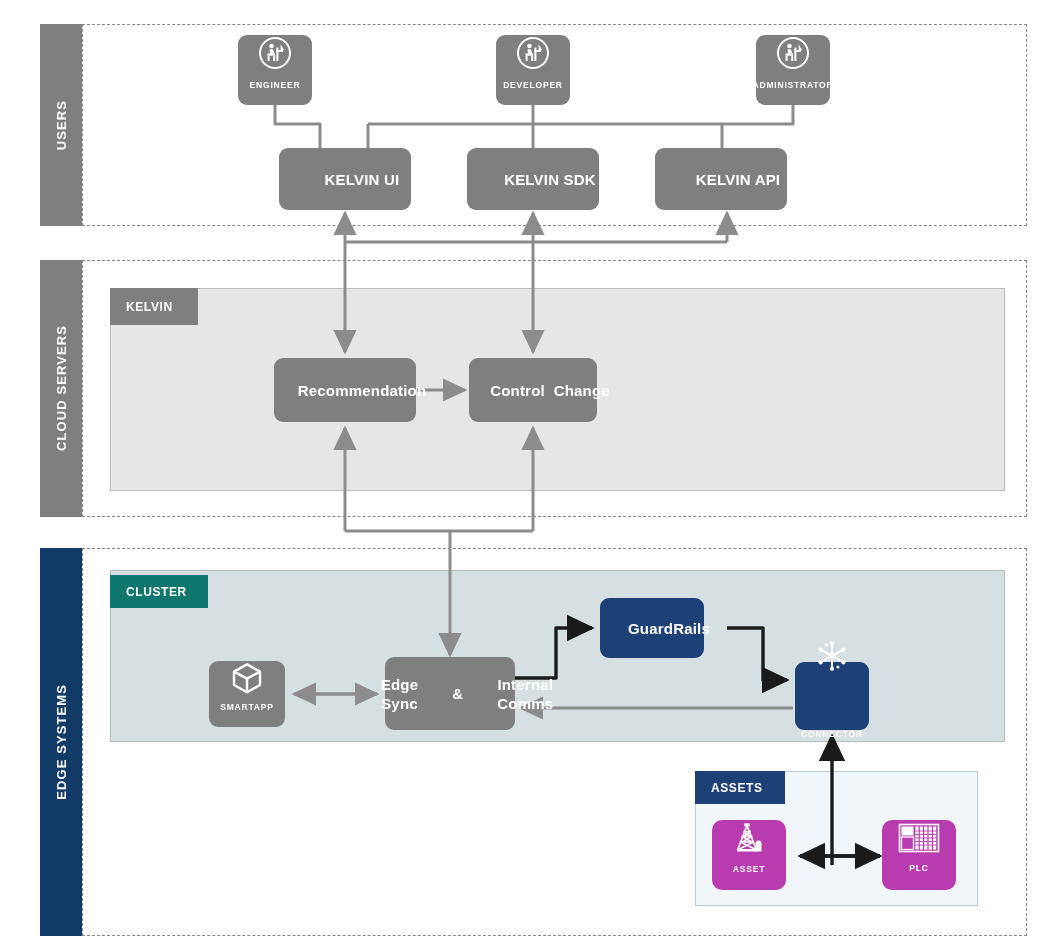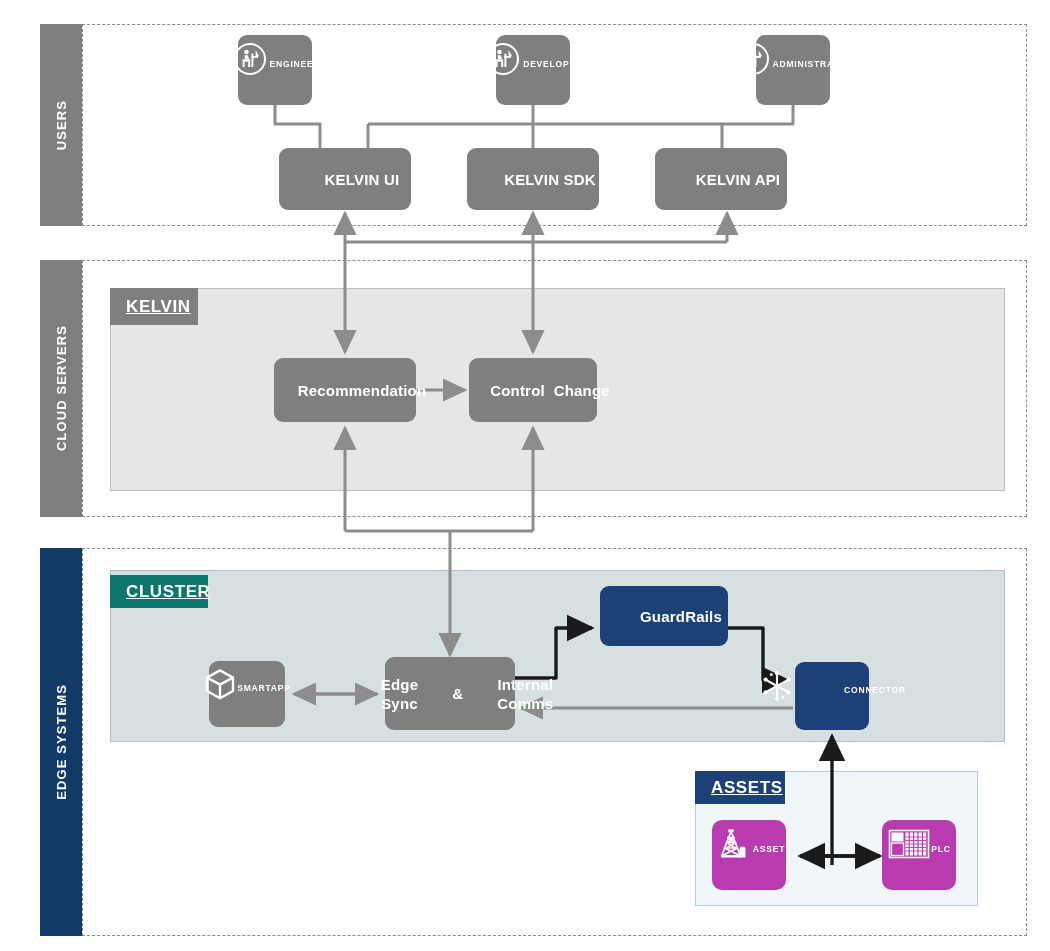--- a/index.html
+++ b/index.html
@@ -10,32 +10,32 @@
   .lane-frame{position:absolute;border:1.5px dashed #8a8a8a;box-sizing:border-box;}
   .lane-bar{position:absolute;display:flex;align-items:center;justify-content:center;box-sizing:border-box;}
   .lane-bar span{
     writing-mode:vertical-rl;transform:rotate(180deg);
     font-weight:bold;font-size:13px;letter-spacing:1.1px;color:#ffffff;white-space:nowrap;
   }
   .lane-grey{background:#7f7f7f;}
   .lane-navy{background:#123a67;}
   .group-body{position:absolute;box-sizing:border-box;}
   .group-tab{position:absolute;display:flex;align-items:center;box-sizing:border-box;}
-  .group-tab span{font-weight:bold;font-size:17px;letter-spacing:0.6px;color:#fff;padding-left:16px;white-space:nowrap;text-decoration:underline;}
+  .group-tab span{font-weight:bold;font-size:12px;letter-spacing:0.6px;color:#fff;padding-left:16px;white-space:nowrap;}
 
   
   .node{position:absolute;box-sizing:border-box;display:flex;align-items:center;justify-content:center;text-align:center;}
   .node-grey{background:#7f7f7f;border-radius:9px;}
   .node-navy{background:#1d4176;border-radius:9px;}
   .node-purple{background:#b83bb0;border-radius:10px;}
   .node .lbl{color:#ffffff;font-weight:bold;font-size:15px;line-height:19px;letter-spacing:0.2px;margin-left:34px;}
   .node .lbl-sm{color:#ffffff;font-weight:bold;font-size:8.5px;letter-spacing:0.8px;}
 
   
-  .icon-tile{flex-direction:row;justify-content:center;padding-bottom:16px;text-align:center;}
+  .icon-tile{flex-direction:column;justify-content:center;padding-bottom:16px;text-align:center;}
   .icon-tile .glyph{display:block;}
   .icon-tile .lbl-sm{margin-top:3px;}
 
   
   #wires{position:absolute;left:0;top:0;width:1050px;height:951px;pointer-events:none;}
 </style>
 </head>
 <body>
 
 <div id="stage">
@@ -202,21 +202,21 @@
     </span>
     <span class="lbl-sm">SMARTAPP</span>
   </div>
 
   <div class="node node-grey" style="left:385px;top:657px;width:130px;height:73px;">
     <span class="lbl">Edge Sync</span>
     <span class="lbl">&amp;</span>
     <span class="lbl">Internal Comms</span>
   </div>
 
-  <div class="node node-navy" style="left:600px;top:586px;width:128px;height:60px;">
+  <div class="node node-navy" style="left:600px;top:598px;width:104px;height:60px;">
     <span class="lbl">GuardRails</span>
   </div>
 
   <div class="node node-navy icon-tile" style="left:795px;top:662px;width:74px;height:68px;gap:48px;">
     <span class="glyph">
       <svg width="38" height="36" viewBox="0 0 38 36">
         <g stroke="#fff" stroke-width="2.1" stroke-linecap="round">
           <line x1="19" y1="18" x2="19" y2="7"></line>
           <line x1="19" y1="18" x2="19" y2="29"></line>
           <line x1="19" y1="18" x2="9.2" y2="12.6"></line>

